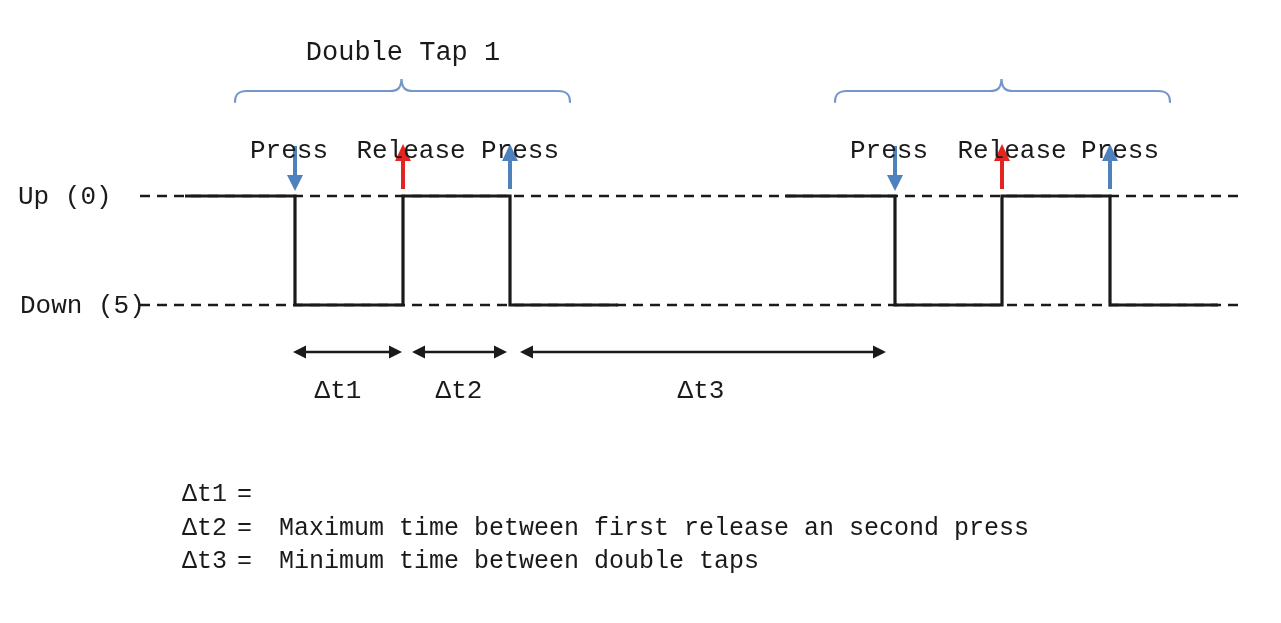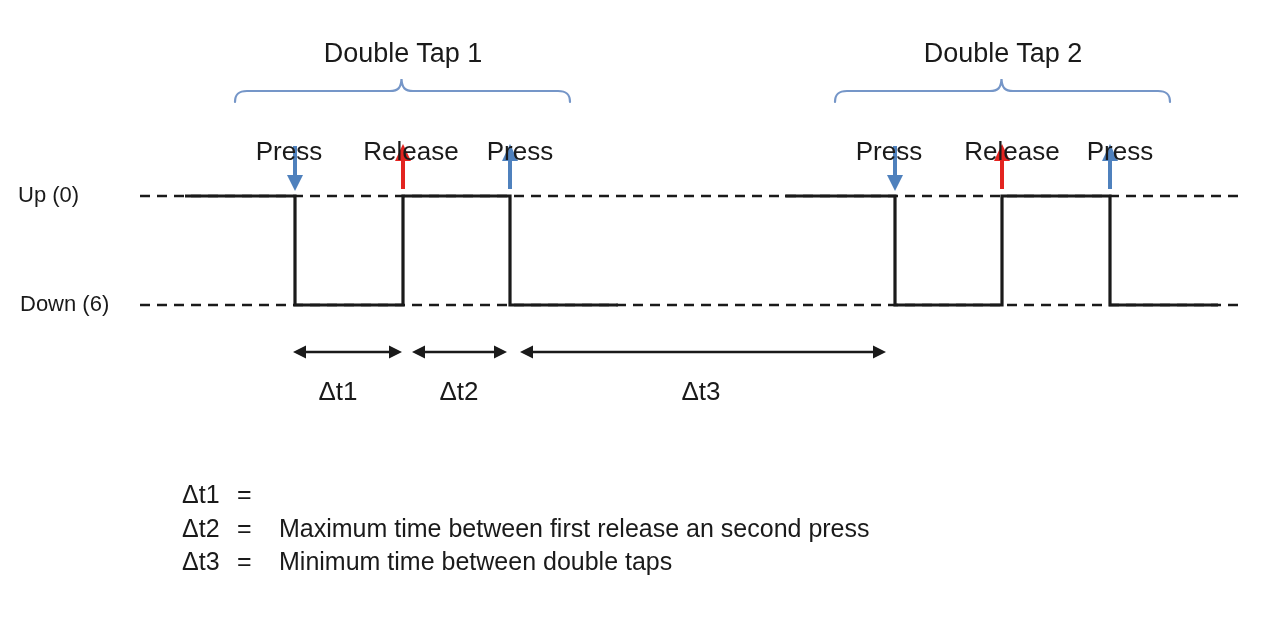--- a/index.html
+++ b/index.html
@@ -9,42 +9,42 @@
     --brace:#7596c8;
     --measure:#1a1a1a;
     --text:#1a1a1a;
     --bg:#ffffff;
   }
   html,body{margin:0;padding:0;background:var(--bg);}
   .stage{
     position:relative;
     width:1281px;height:623px;
     background:var(--bg);
-    font-family:Liberation Sans, sans-serif;
+    font-family:Liberation Mono, monospace;
     color:var(--text);
     overflow:hidden;
   }
   .stage svg{position:absolute;left:0;top:0;}
 
   
   .dashline{stroke:var(--signal);stroke-width:2.4;stroke-dasharray:10 7;fill:none;}
   .wave{stroke:var(--signal);stroke-width:3.2;fill:none;stroke-linejoin:miter;}
   .brace{stroke:var(--brace);stroke-width:2.2;fill:none;stroke-linecap:round;}
   .ev-press .shaft{stroke:var(--press);stroke-width:4;}
   .ev-press .head{fill:var(--press);}
   .ev-release .shaft{stroke:var(--release);stroke-width:4;}
   .ev-release .head{fill:var(--release);}
   .meas .shaft{stroke:var(--measure);stroke-width:2.6;}
   .meas .head{fill:var(--measure);}
 
   
   .lbl{position:absolute;white-space:nowrap;}
   .tap-title{top:38px;width:340px;text-align:center;font-size:27px;}
   .ev-lbl{top:108px;transform:translateX(-50%);font-size:26px;margin-top:28px;}
-  .axis-lbl{font-size:22px;}
+  .axis-lbl{font-size:26px;}
   .int-lbl{top:376px;transform:translateX(-50%);font-size:26px;}
 
   .legend{position:absolute;left:182px;top:480px;font-size:25px;}
   .legend-row{display:flex;align-items:baseline;height:33.5px;}
   .legend-row .term{width:55px;}
   .legend-row .eq{width:42px;}
 </style>
 </head>
 <body>
 
@@ -99,32 +99,31 @@
       <polygon class="head" points="507,352 494,345.5 494,358.5"></polygon>
     </g>
     <g class="meas">
       <line class="shaft" x1="531" y1="352" x2="875" y2="352"></line>
       <polygon class="head" points="520,352 533,345.5 533,358.5"></polygon>
       <polygon class="head" points="886,352 873,345.5 873,358.5"></polygon>
     </g>
   </svg>
 
   <div class="lbl tap-title" style="left:233px;">Double Tap 1</div>
-  <div class="lbl tap-title" style="left:833px;">Double Tap 2</div>
 
   <div class="lbl ev-lbl" style="left:289px;">Press</div>
   <div class="lbl ev-lbl" style="left:411px;">Release</div>
   <div class="lbl ev-lbl" style="left:520px;">Press</div>
 
   <div class="lbl ev-lbl" style="left:889px;">Press</div>
   <div class="lbl ev-lbl" style="left:1012px;">Release</div>
   <div class="lbl ev-lbl" style="left:1120px;">Press</div>
 
   <div class="lbl axis-lbl" style="left:18px;top:182px;">Up (0)</div>
-  <div class="lbl axis-lbl" style="left:20px;top:291px;">Down (6)</div>
+  <div class="lbl axis-lbl" style="left:20px;top:291px;">Down (5)</div>
 
   <div class="lbl int-lbl" style="left:338px;">Δt1</div>
   <div class="lbl int-lbl" style="left:459px;">Δt2</div>
   <div class="lbl int-lbl" style="left:701px;">Δt3</div>
 
   <div class="legend">
     <div class="legend-row">
       <span class="term">Δt1</span>
       <span class="eq">=</span>
     </div>

